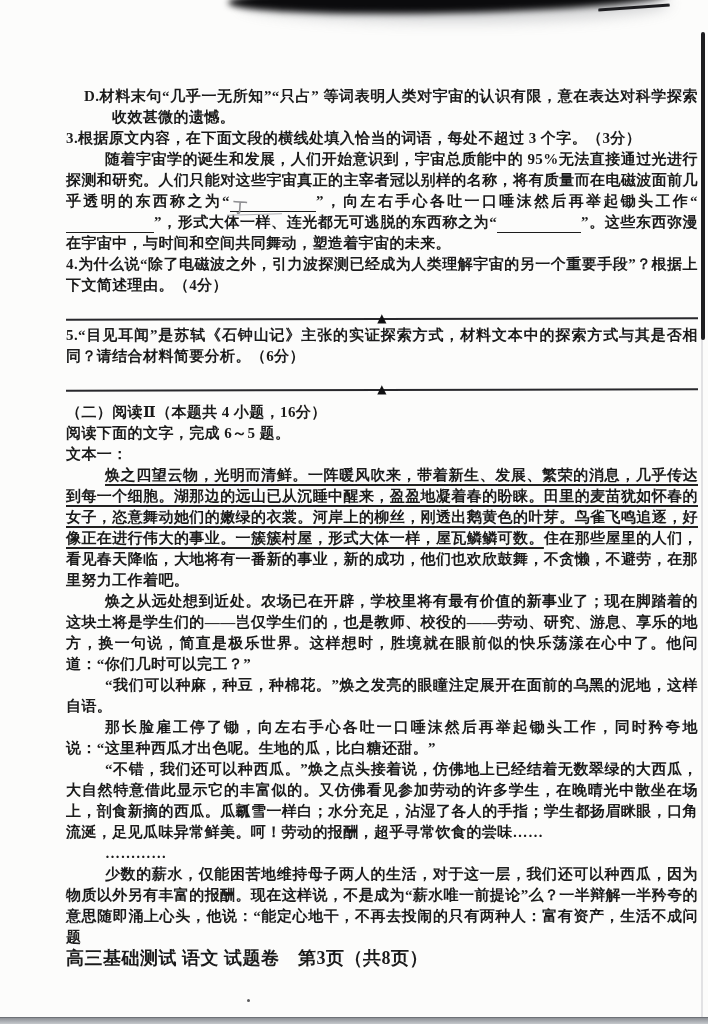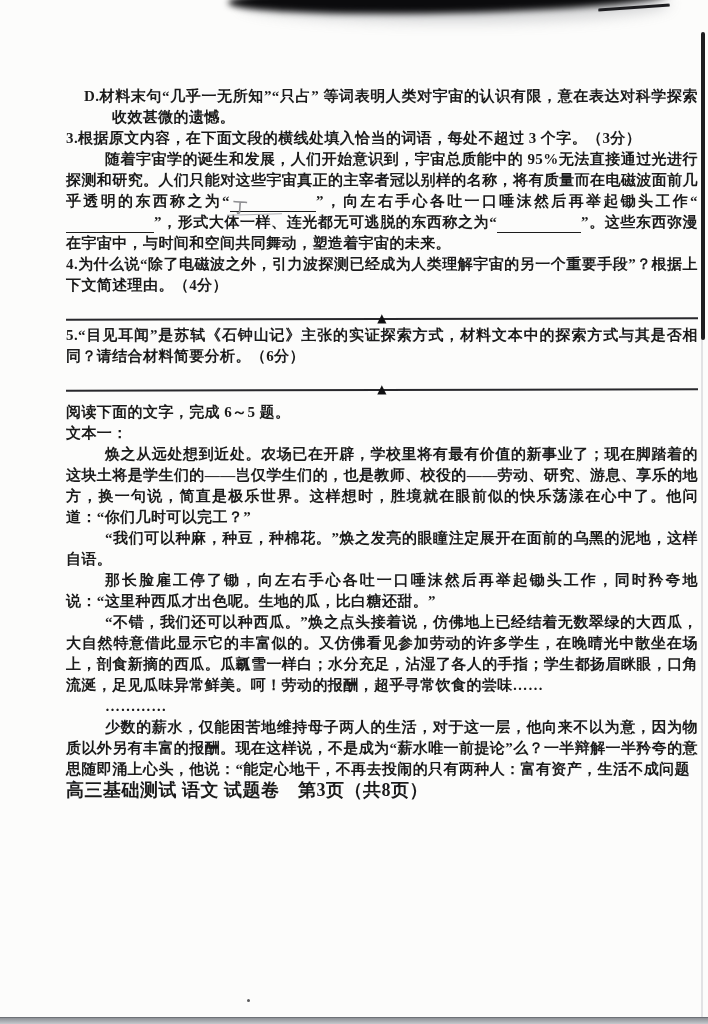--- a/index.html
+++ b/index.html
@@ -125,27 +125,31 @@
     </div>
 
     <p>5.“目见耳闻”是苏轼《石钟山记》主张的实证探索方式，材料文本中的探索方式与其是否相同？请结合材料简要分析。（6分）</p>
 
     <div class="sep">
       <span class="tri">▲</span>
     </div>
 
     <div class="gap-md"></div>
 
+    <p>（二）阅读Ⅱ（本题共 4 小题，16分）</p>
     <p>阅读下面的文字，完成 6～5 题。</p>
     <p>文本一：</p>
 
+    <p class="indent">
+      <span class="ul-seg">焕之四望云物，光明而清鲜。一阵暖风吹来，带着新生、发展、繁荣的消息，几乎传达到每一个细胞。湖那边的远山已从沉睡中醒来，盈盈地凝着春的盼睐。田里的麦苗犹如怀春的女子，恣意舞动她们的嫩绿的衣裳。河岸上的柳丝，刚透出鹅黄色的叶芽。鸟雀飞鸣追逐，好像正在进行伟大的事业。一簇簇村屋，形式大体一样，屋瓦鳞鳞可数。</span><span>住在那些屋里的人们，看见春天降临，大地将有一番新的事业，新的成功，他们也欢欣鼓舞，不贪懒，不避劳，在那里努力工作着吧。</span>
+    </p>
 
     <p class="indent">焕之从远处想到近处。农场已在开辟，学校里将有最有价值的新事业了；现在脚踏着的这块土将是学生们的——岂仅学生们的，也是教师、校役的——劳动、研究、游息、享乐的地方，换一句说，简直是极乐世界。这样想时，胜境就在眼前似的快乐荡漾在心中了。他问道：“你们几时可以完工？”</p>
     <p class="indent">“我们可以种麻，种豆，种棉花。”焕之发亮的眼瞳注定展开在面前的乌黑的泥地，这样自语。</p>
     <p class="indent">那长脸雇工停了锄，向左右手心各吐一口唾沫然后再举起锄头工作，同时矜夸地说：“这里种西瓜才出色呢。生地的瓜，比白糖还甜。”</p>
     <p class="indent">“不错，我们还可以种西瓜。”焕之点头接着说，仿佛地上已经结着无数翠绿的大西瓜，大自然特意借此显示它的丰富似的。又仿佛看见参加劳动的许多学生，在晚晴光中散坐在场上，剖食新摘的西瓜。瓜瓤雪一样白；水分充足，沾湿了各人的手指；学生都扬眉眯眼，口角流涎，足见瓜味异常鲜美。呵！劳动的报酬，超乎寻常饮食的尝味……</p>
     <p class="indent">…………</p>
-    <p class="indent">少数的薪水，仅能困苦地维持母子两人的生活，对于这一层，他向来不以为意，因为物质以外另有丰富的报酬。现在这样说，不是成为“薪水唯一前提论”么？一半辩解一半矜夸的意思随即涌上心头，他说：“能定心地干，不再去投闹的只有两种人：富有资产，生活不成问题</p>
+    <p class="indent">少数的薪水，仅能困苦地维持母子两人的生活，对于这一层，我们还可以种西瓜，因为物质以外另有丰富的报酬。现在这样说，不是成为“薪水唯一前提论”么？一半辩解一半矜夸的意思随即涌上心头，他说：“能定心地干，不再去投闹的只有两种人：富有资产，生活不成问题</p>
 
     <p class="footer">高三基础测试 语文 试题卷　第3页（共8页）</p>
 
   </div>
 </div>
 
 </body></html>

